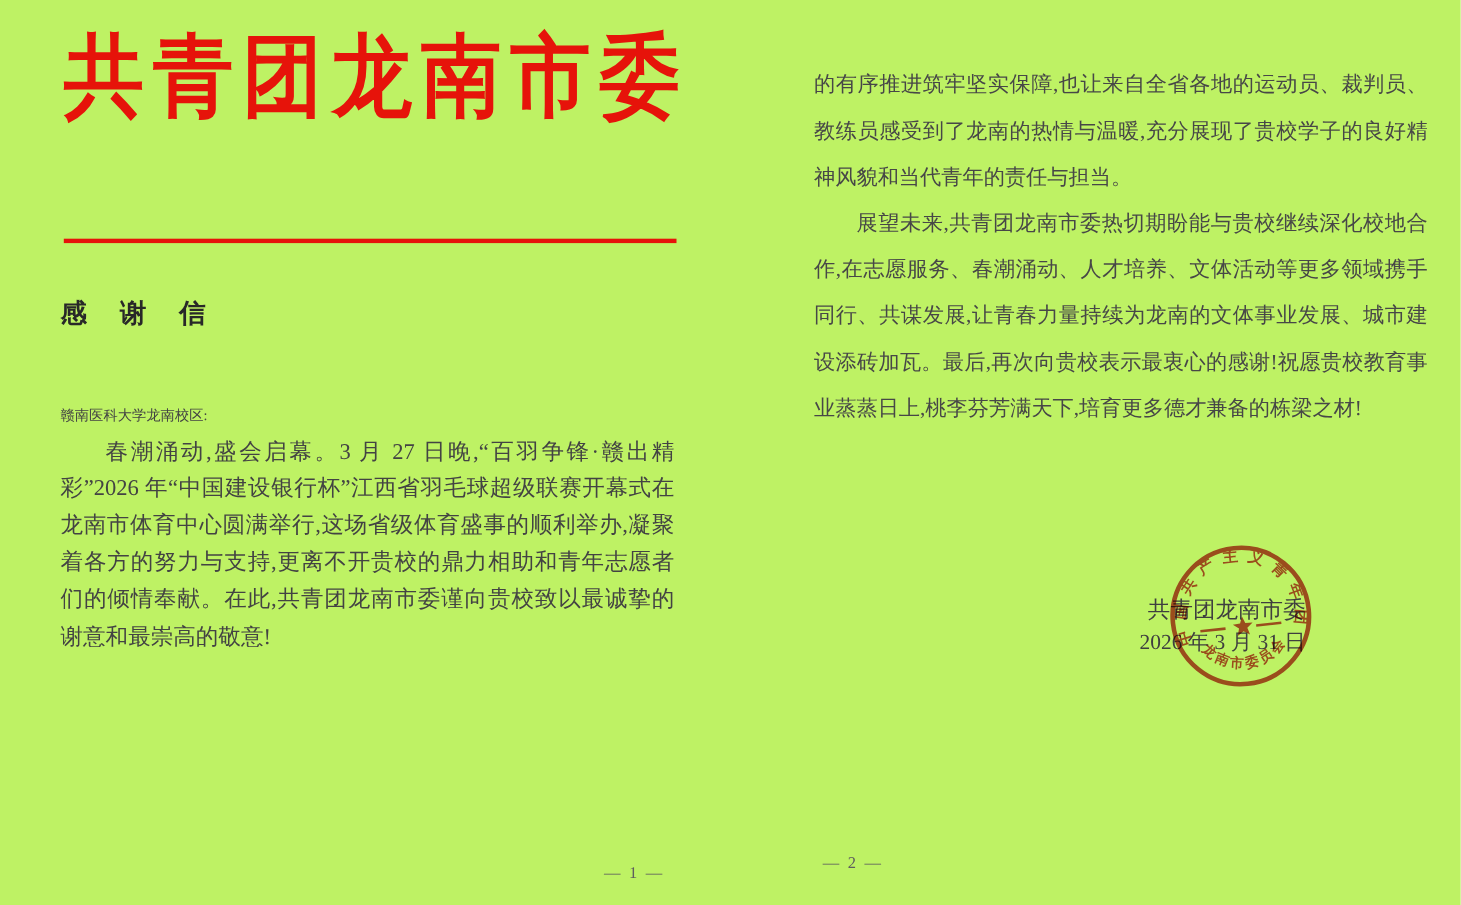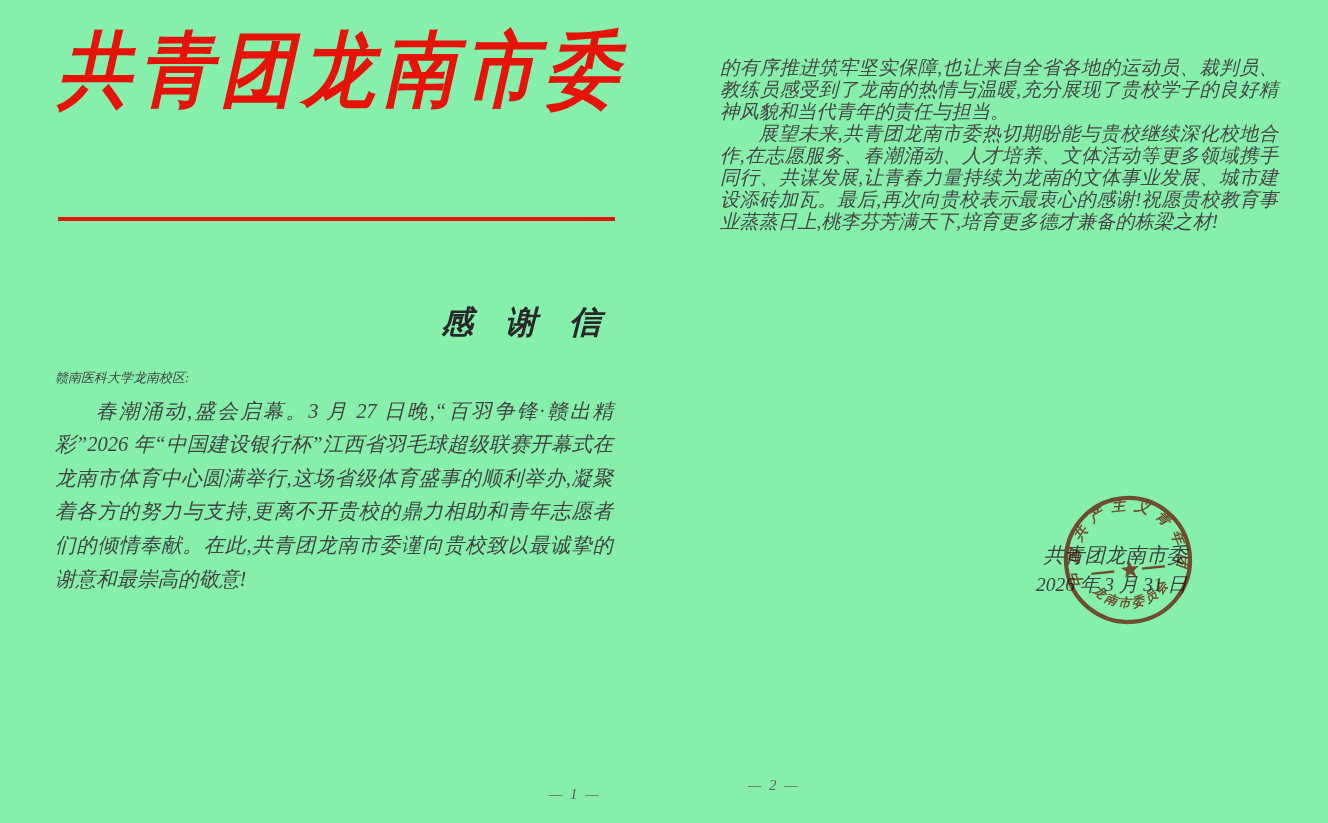--- a/index.html
+++ b/index.html
@@ -1,60 +1,59 @@
 <!DOCTYPE html>
 <html><head>
 <meta charset="utf-8">
 <style>
   html,body{margin:0;padding:0;background:#ffffff;}
   .canvas{
     position:relative;
     width:1328px;height:823px;
-    background:#86efac;
+    background:#bef264;
     overflow:hidden;
     font-family:"Liberation Serif","DejaVu Serif",serif;
     color:#414141;
-    font-style:italic;
   }
   
   .letterhead{
     position:absolute;left:58px;top:26px;width:566px;
     font-size:73px;font-weight:bold;color:#e6130a;
     letter-spacing:6px;white-space:nowrap;
     text-align:justify;text-align-last:justify;
     transform:scaleY(1.12);transform-origin:50% 0;
     line-height:1.1;
   }
   .red-rule{
     position:absolute;left:58px;top:217px;width:557px;height:4px;
     background:#e6130a;
   }
   .doc-title{
-    position:absolute;left:55px;top:301px;width:558px;
-    text-align:right;font-size:32px;font-weight:bold;
+    position:absolute;left:55px;top:269px;width:558px;
+    text-align:left;font-size:24px;font-weight:bold;
     letter-spacing:12px;color:#282828;white-space:nowrap;
   }
   .body1{
     position:absolute;left:55px;top:361px;width:558px;
     font-size:20.5px;line-height:33.6px;text-align:justify;
     color:#434343;
   }
   .body1 p,.body2 p{margin:0;}
   .salutation{font-size:13px;}
   .indent{text-indent:2em;}
   .pnum{
     position:absolute;font-size:15px;color:#5e5e5e;letter-spacing:2px;
     white-space:nowrap;
   }
   .pnum-1{left:549px;top:786px;}
   .pnum-2{left:748px;top:777px;}
   
   .body2{
-    position:absolute;left:720px;top:57px;width:558px;
-    font-size:19.3px;line-height:22px;text-align:justify;
+    position:absolute;left:740px;top:57px;width:558px;
+    font-size:19.3px;line-height:42px;text-align:justify;
     color:#474747;
   }
   .sig{
     position:absolute;right:141px;top:540px;
     text-align:right;line-height:30px;color:#3f3f3f;
     font-size:20.5px;white-space:nowrap;
   }
   .sig-date{font-size:19.5px;}
   
   .seal{

